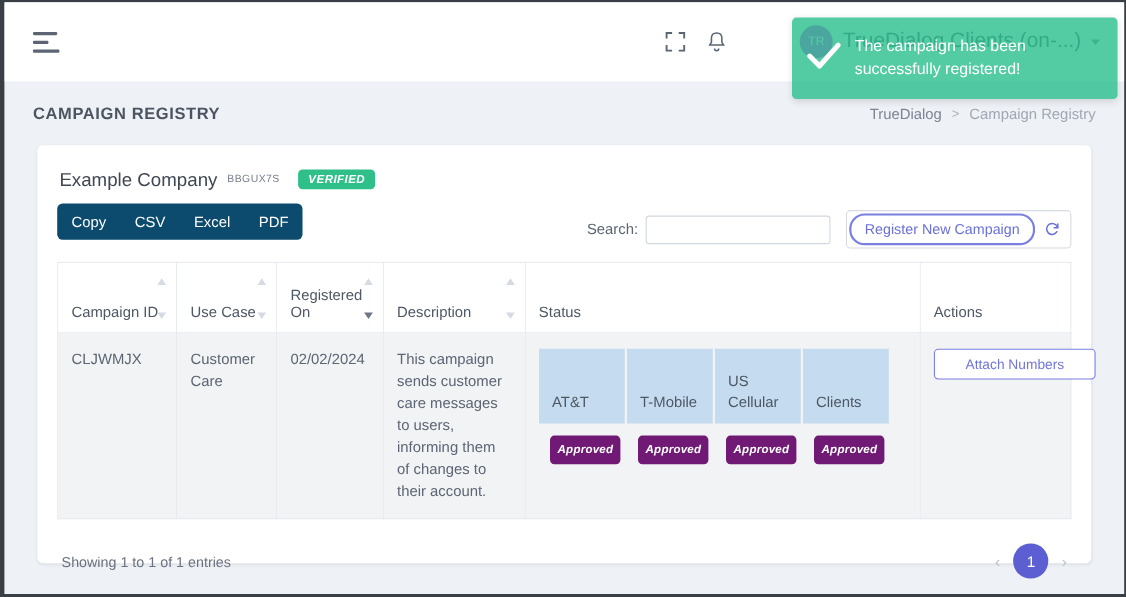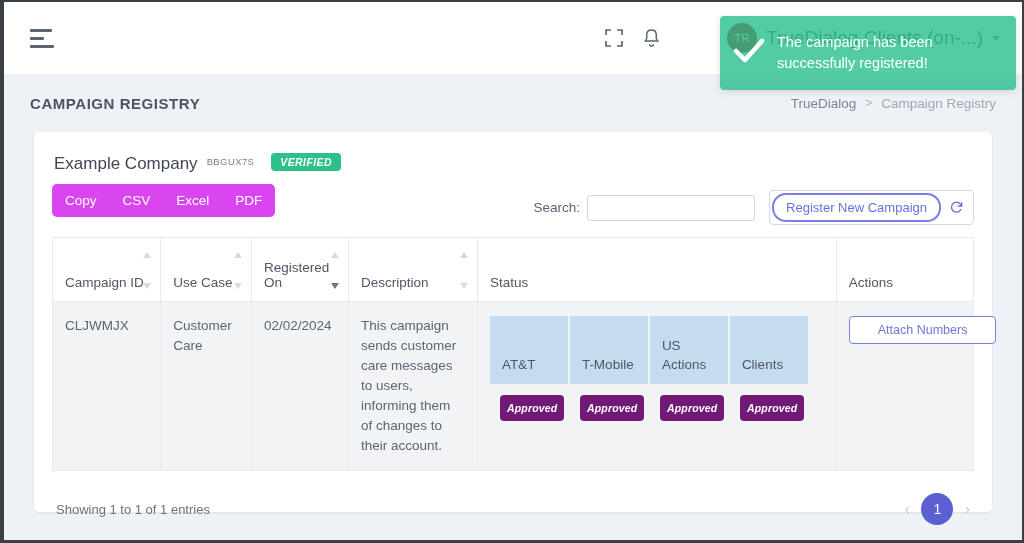--- a/index.html
+++ b/index.html
@@ -67,21 +67,21 @@
 
   .user-chip {
     display: flex;
     align-items: center;
     gap: 9px;
     cursor: pointer;
   }
   .avatar {
     width: 30px; height: 30px;
     border-radius: 50%;
-    background: #b91c1c;
+    background: #d946ef;
     color: #fff;
     font-size: 11px;
     font-weight: normal;
     display: flex;
     align-items: center;
     justify-content: center;
     letter-spacing: .3px;
     margin-left: 48px;
   }
   .user-name { font-size: 19px; color: #5b6573; white-space: nowrap; }
@@ -179,21 +179,21 @@
   }
 
   
   .export-row {
     display: flex;
     align-items: flex-start;
     margin-top: 10px;
   }
   .export-group {
     display: flex;
-    background: #d946ef;
+    background: #0c4a6e;
     border-radius: 5px;
     overflow: hidden;
   }
   .export-btn {
     background: transparent;
     border: none;
     color: #ffffff;
     font-size: 13.5px;
     padding: 9px 13px;
     cursor: pointer;
@@ -531,21 +531,21 @@
                 <span class="approved-badge">Approved</span>
               </div>
             </div>
             <div class="carrier-col">
               <div class="carrier-head">T-Mobile</div>
               <div class="carrier-body">
                 <span class="approved-badge">Approved</span>
               </div>
             </div>
             <div class="carrier-col">
-              <div class="carrier-head">US Actions</div>
+              <div class="carrier-head">US Cellular</div>
               <div class="carrier-body">
                 <span class="approved-badge">Approved</span>
               </div>
             </div>
             <div class="carrier-col">
               <div class="carrier-head">Clients</div>
               <div class="carrier-body">
                 <span class="approved-badge">Approved</span>
               </div>
             </div>

